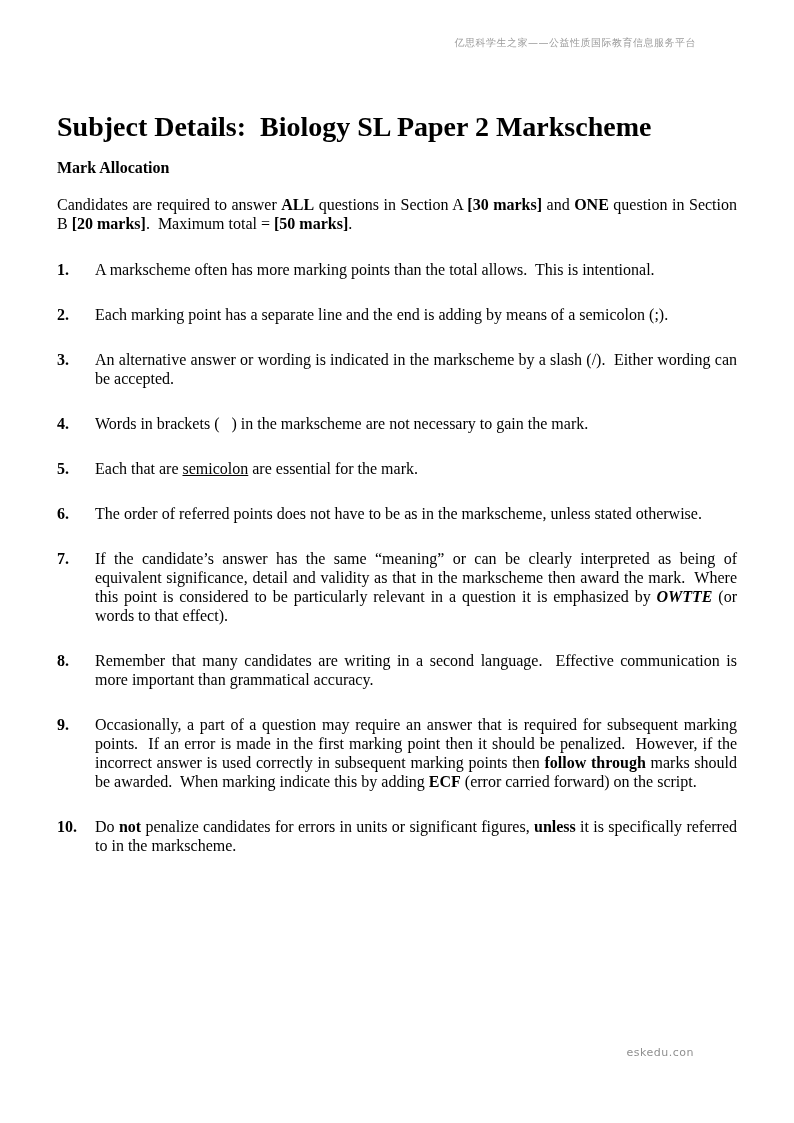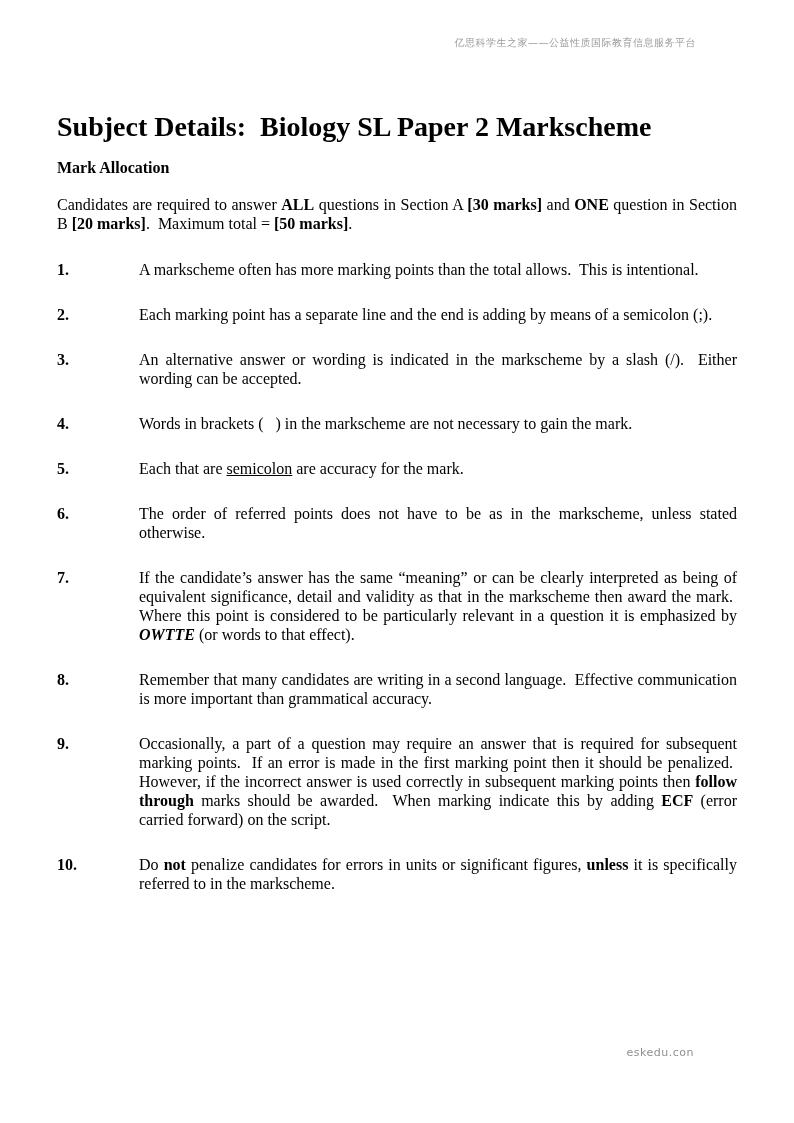--- a/index.html
+++ b/index.html
@@ -58,21 +58,20 @@
     margin-bottom: 26px;
   }
   .item .num {
     flex: 0 0 38px;
     width: 38px;
     font-weight: bold;
   }
   .item .item-text {
     flex: 1;
     text-align: justify;
-    margin-left: 44px;
   }
   .watermark {
     position: absolute;
     top: 1046px;
     right: 100px;
     font-family: "DejaVu Sans", sans-serif;
     font-size: 11px;
     color: var(--muted2, #8f8f8f);
     letter-spacing: 0.5px;
     white-space: nowrap;
@@ -105,21 +104,21 @@
         <div class="item">
           <span class="num">3.</span>
           <div class="item-text"><span>An alternative answer or wording is indicated in the markscheme by a slash (/).&nbsp; Either wording can be accepted.</span></div>
         </div>
         <div class="item">
           <span class="num">4.</span>
           <div class="item-text"><span>Words in brackets (&nbsp;&nbsp;&nbsp;) in the markscheme are not necessary to gain the mark.</span></div>
         </div>
         <div class="item">
           <span class="num">5.</span>
-          <div class="item-text"><span>Each that are </span><span style="text-decoration: underline;">semicolon</span><span> are accuracy for the mark.</span></div>
+          <div class="item-text"><span>Each that are </span><span style="text-decoration: underline;">semicolon</span><span> are essential for the mark.</span></div>
         </div>
         <div class="item">
           <span class="num">6.</span>
           <div class="item-text"><span>The order of referred points does not have to be as in the markscheme, unless stated otherwise.</span></div>
         </div>
         <div class="item">
           <span class="num">7.</span>
           <div class="item-text"><span>If the candidate’s answer has the same “meaning” or can be clearly interpreted as being of equivalent significance, detail and validity as that in the markscheme then award the mark.&nbsp; Where this point is considered to be particularly relevant in a question it is emphasized by </span><span style="font-weight: bold; font-style: italic;">OWTTE</span><span> (or words to that effect).</span></div>
         </div>
         <div class="item">

